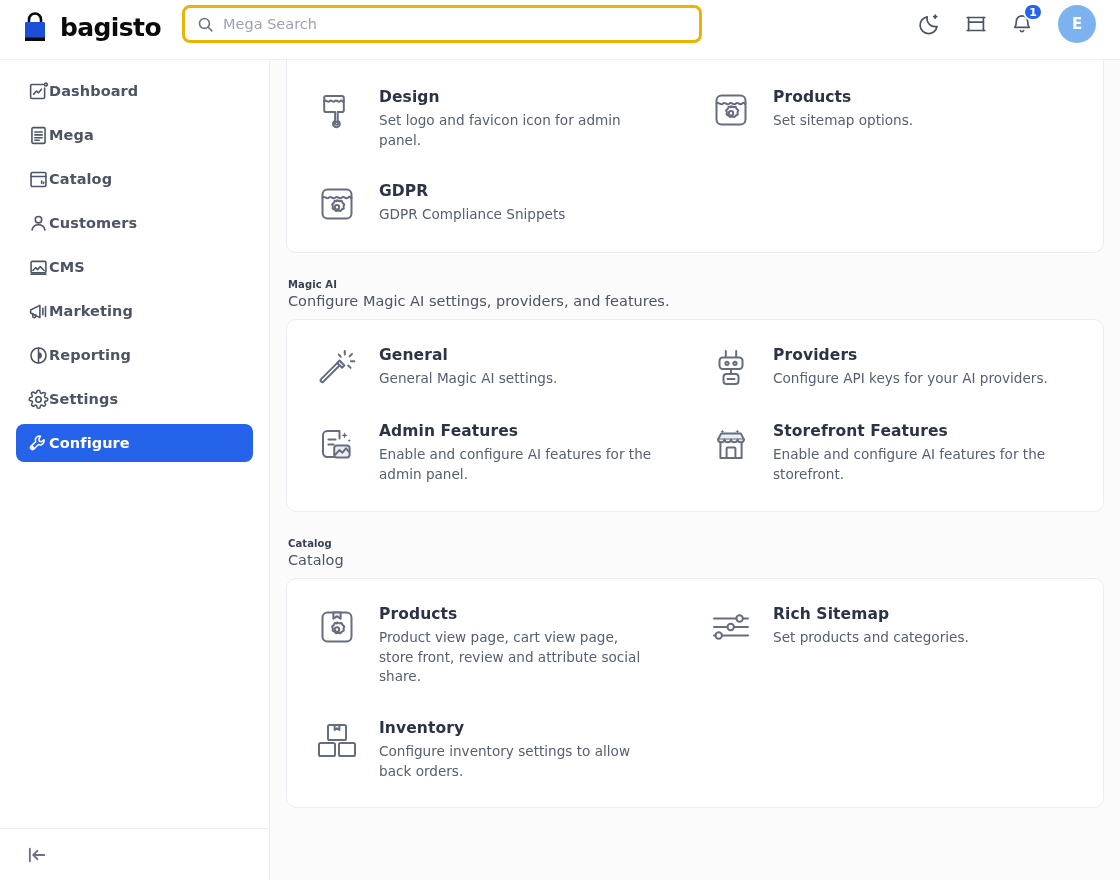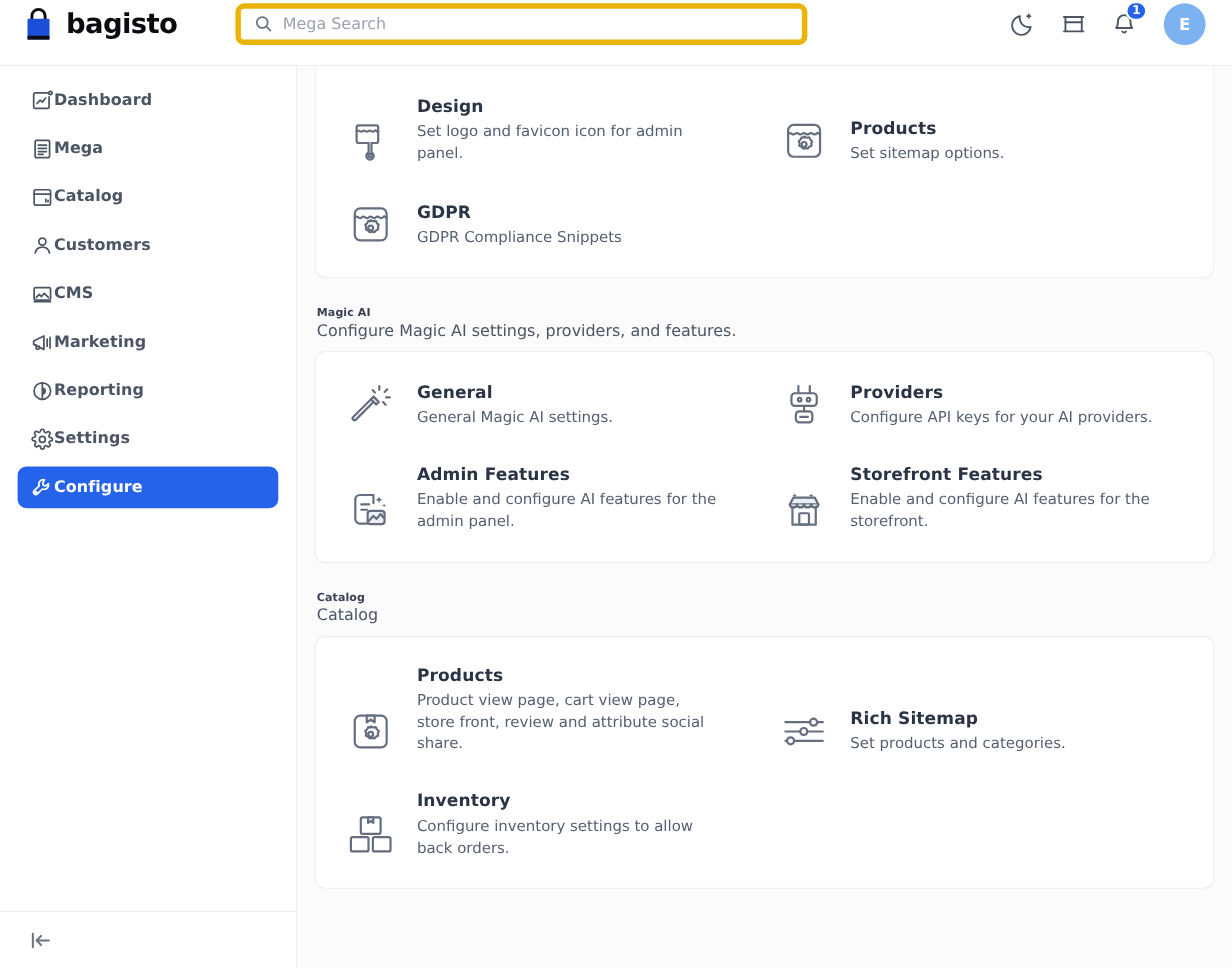--- a/index.html
+++ b/index.html
@@ -10,34 +10,34 @@
     background: #ffffff;
     color: #1f2937;
   }
   #app { width: 1120px; height: 880px; display: flex; flex-direction: column; }
 
   
   .header {
     height: 60px; flex: 0 0 60px;
     background: #ffffff;
     border-bottom: 1px solid #eef0f3;
-    display: flex; align-items: center;
+    display: flex; align-items: flex-end;
     padding: 0 18px 16px 20px;
     position: relative; z-index: 5;
   }
   .brand { display: flex; align-items: center; gap: 10px; width: 150px; }
   .brand-logo { width: 30px; height: 32px; position: relative; display: block; }
   .brand-name {
     font-size: 25px; font-weight: 700; letter-spacing: -0.6px;
     color: #0b0b0f;
   }
   .search-wrap {
-    margin-left: 44px;
+    margin-left: 12px;
     width: 520px; height: 38px;
-    border: 5px solid #eab308; border-radius: 8px;
+    border: 3px solid #eab308; border-radius: 8px;
     background: #fff;
     display: flex; align-items: center; gap: 9px;
     padding: 0 12px;
   }
   .search-input {
     border: none; outline: none; background: transparent;
     font-family: inherit; font-size: 14.5px; color: #374151;
     width: 100%; height: 100%;
   }
   .search-input::placeholder { color: #9ca3af; }
@@ -112,21 +112,21 @@
   .card {
     background: #fff;
     border: 1px solid #ebedf0;
     border-radius: 10px;
     padding: 24px 28px 26px 28px;
   }
   .grid {
     display: grid; grid-template-columns: 1fr 1fr;
     column-gap: 28px; row-gap: 30px;
   }
-  .tile { display: flex; gap: 20px; align-items: flex-end; cursor: pointer; }
+  .tile { display: flex; gap: 20px; align-items: flex-start; cursor: pointer; }
   .tile-icon {
     width: 44px; height: 44px; flex: 0 0 44px;
     color: #646e7e; display:block; margin-top: 2px;
   }
   .tile-body { padding-top: 2px; min-width: 0; }
   .tile-title {
     font-size: 15.5px; font-weight: 700; color: #2b3445;
     margin-bottom: 5px; letter-spacing: 0.1px;
   }
   .tile-desc {

